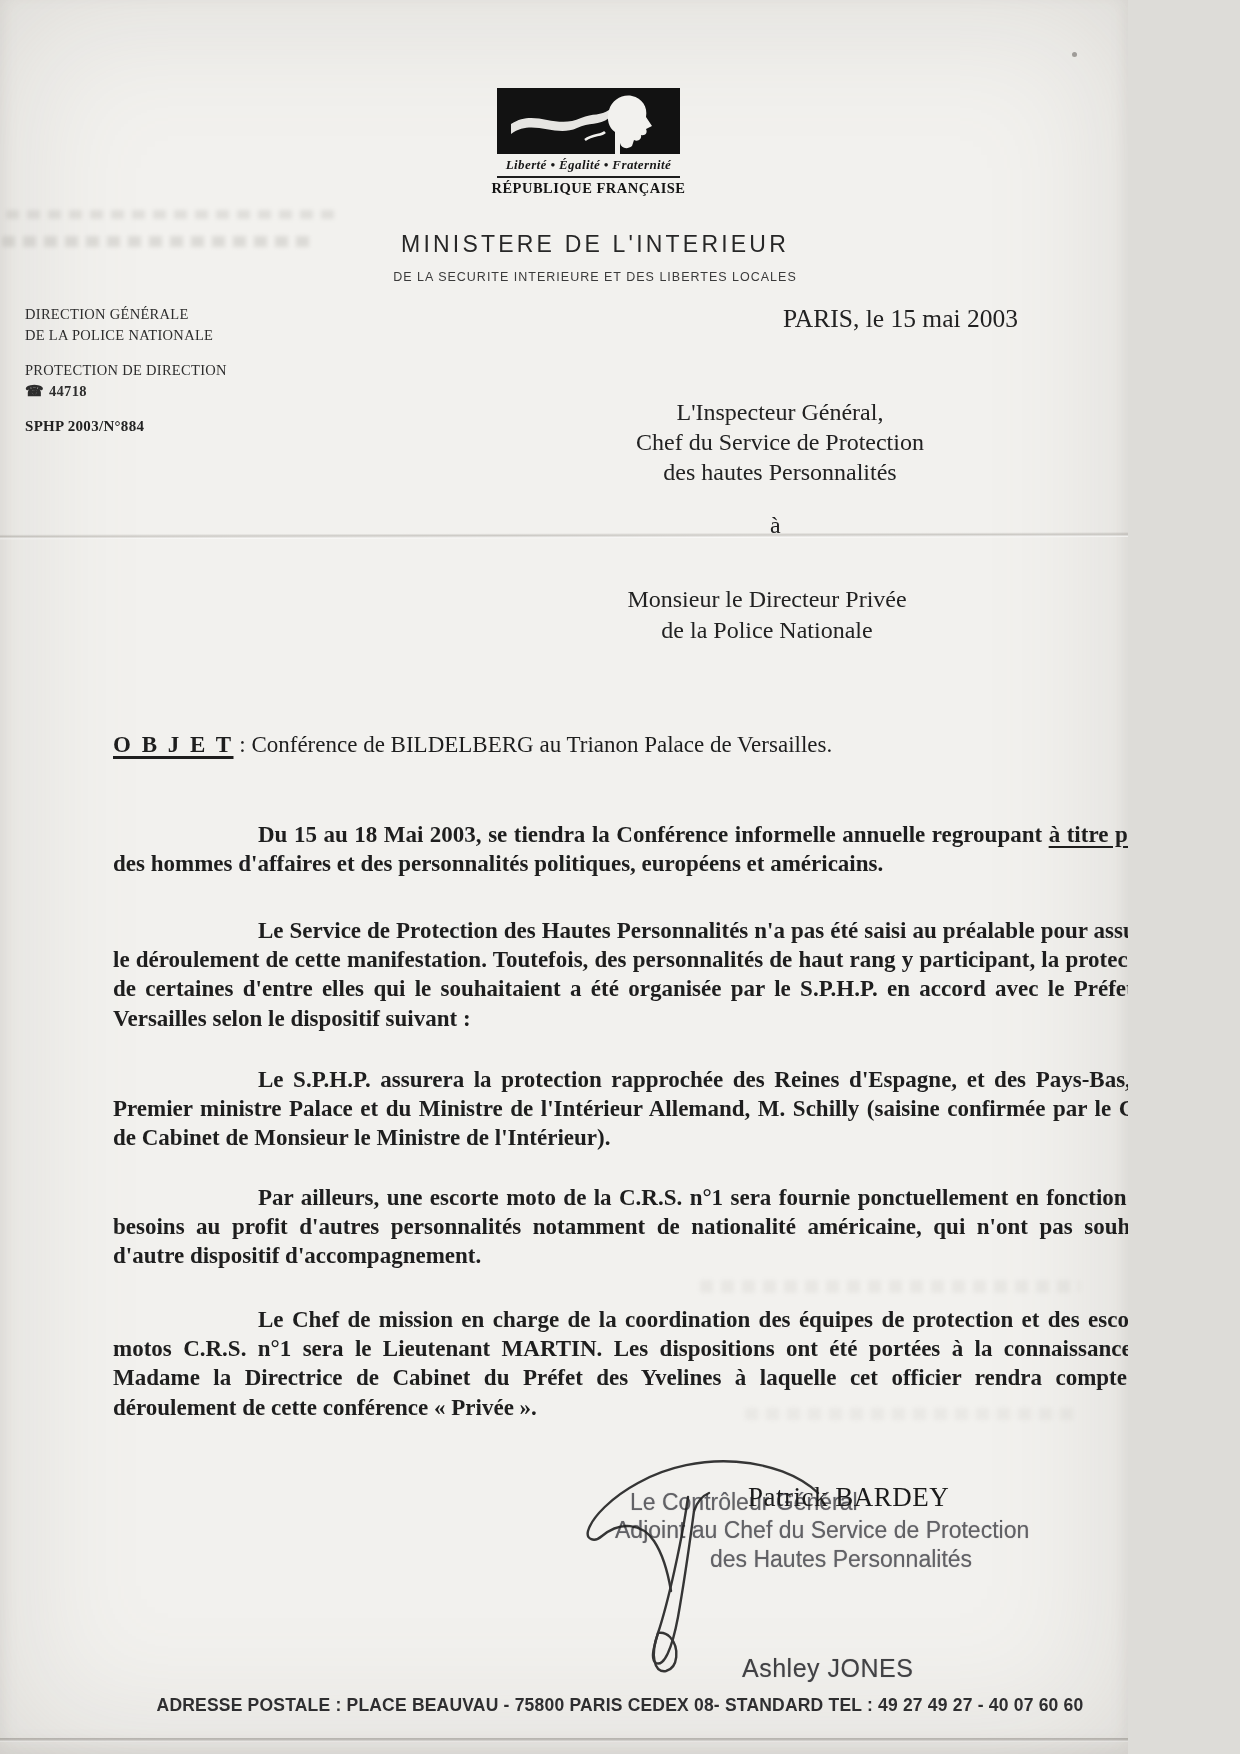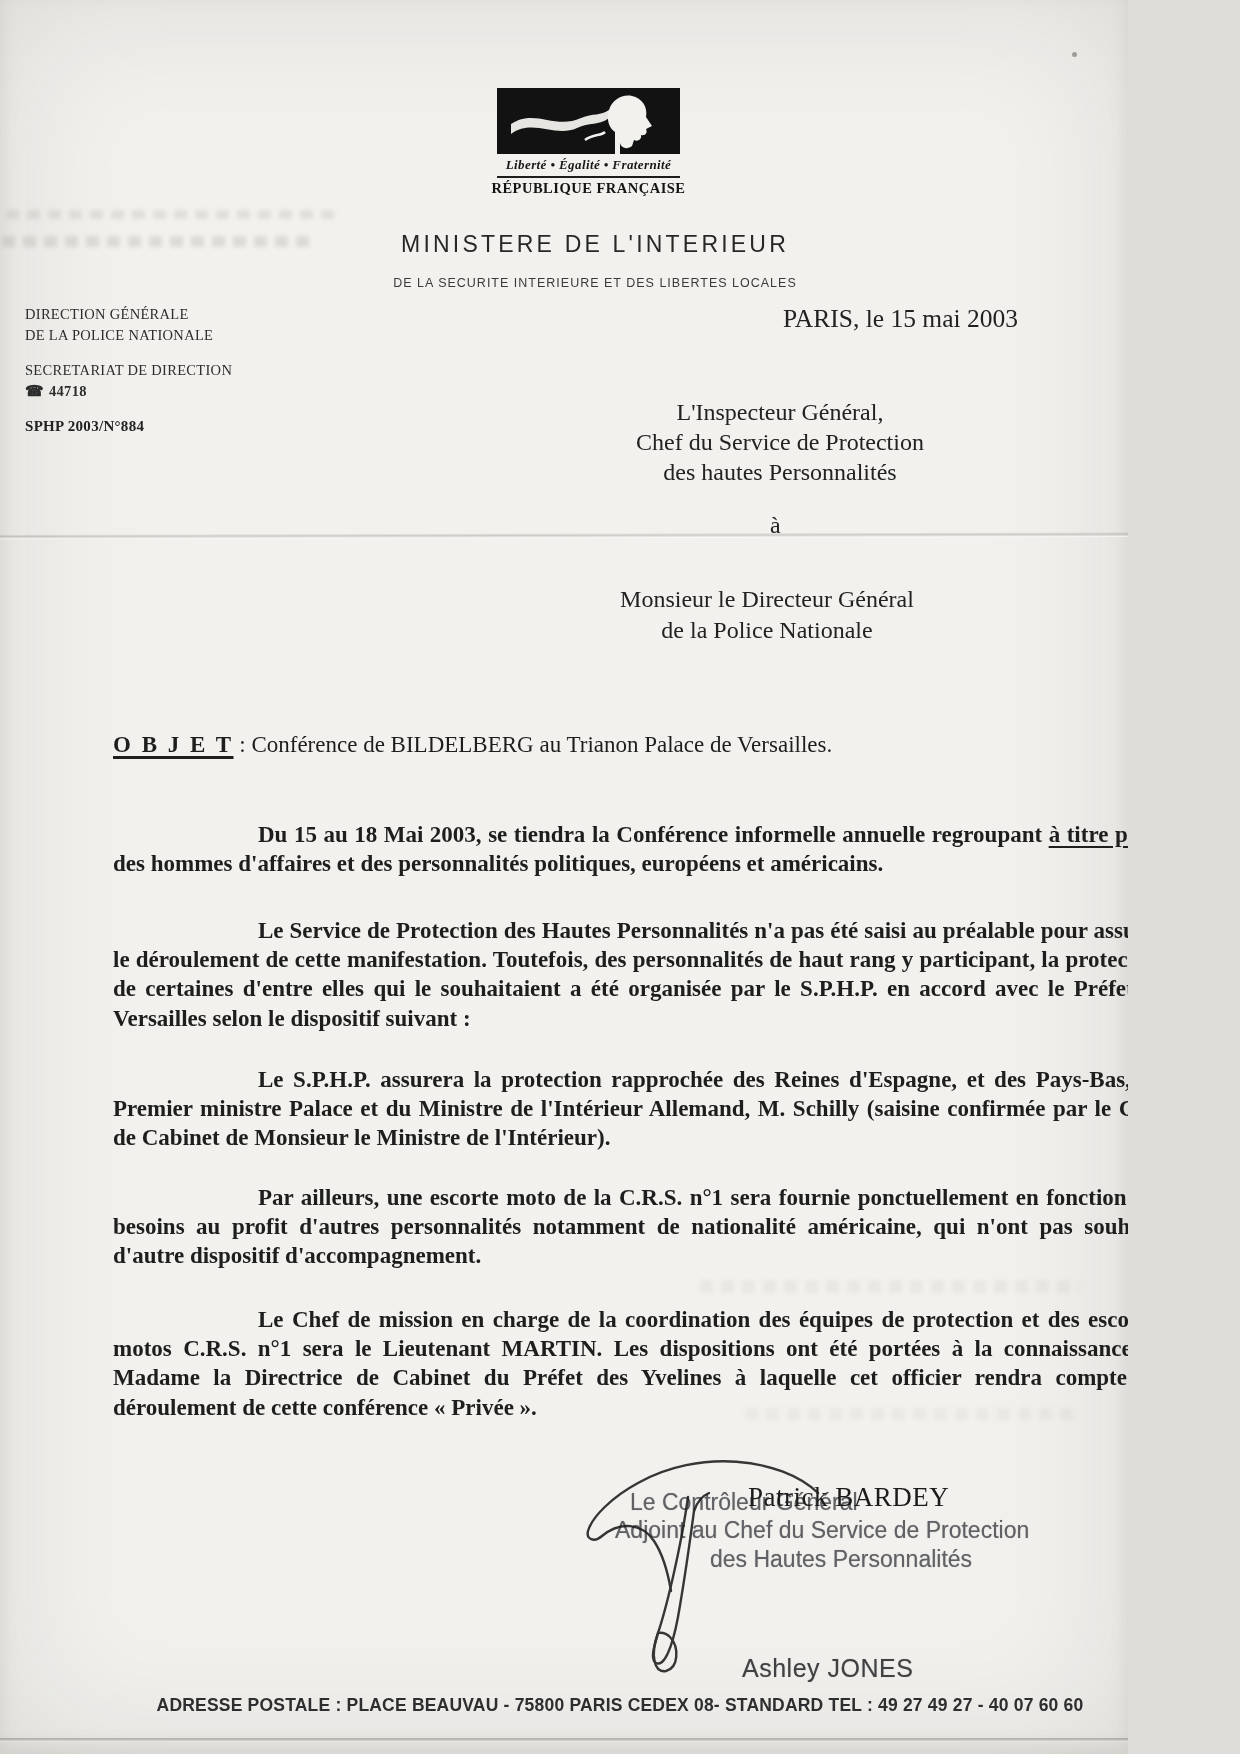--- a/index.html
+++ b/index.html
@@ -15,21 +15,21 @@
   .abs{position:absolute;}
   
   .logo-svg{left:497px;top:88px;width:183px;height:66px;}
   .motto{left:477px;top:157px;width:223px;text-align:center;
          font-size:13px;font-weight:bold;font-style:italic;letter-spacing:.4px;color:#181818;}
   .logo-rule{left:497px;top:176px;width:183px;height:2px;background:#1d1d1d;}
   .republic{left:477px;top:180px;width:223px;text-align:center;
             font-size:14.5px;font-weight:bold;letter-spacing:.5px;color:#141414;}
   .ministry{left:380px;top:231px;width:430px;text-align:center;font-family:"Liberation Sans","DejaVu Sans",sans-serif;}
   .ministry-title{font-size:23px;letter-spacing:3.2px;color:#272727;}
-  .ministry-sub{margin-top:18px;font-size:12.5px;letter-spacing:1px;color:#3a3a3a;}
+  .ministry-sub{margin-top:12px;font-size:12.5px;letter-spacing:1px;color:#3a3a3a;}
   
   .sender{left:25px;top:304px;width:300px;font-size:14.5px;letter-spacing:.3px;color:#2d2d2d;line-height:21px;}
   .sender .grp{margin-bottom:14px;}
   .sender .ref{font-weight:bold;font-size:15px;margin-top:9px;color:#222;}
   .phone-row{display:flex;align-items:center;gap:5px;font-weight:bold;}
   .phone-glyph{font-size:15px;}
   
   .dateline{left:783px;top:304px;font-size:25.5px;color:#222;}
   .from-block{left:625px;top:397px;width:310px;text-align:center;font-size:24px;line-height:30px;color:#222;}
   .to-particle{left:770px;top:512px;font-size:24px;color:#222;}
@@ -88,39 +88,39 @@
     <div class="ministry-title">MINISTERE DE L'INTERIEUR</div>
     <div class="ministry-sub">DE LA SECURITE INTERIEURE ET DES LIBERTES LOCALES</div>
   </div>
 
   <div class="abs sender">
     <div class="grp">
       <div>DIRECTION GÉNÉRALE</div>
       <div>DE LA POLICE NATIONALE</div>
     </div>
     <div class="grp">
-      <div>SECRETARIAT DE DIRECTION</div>
+      <div>PROTECTION DE DIRECTION</div>
       <div class="phone-row">
         <span class="phone-glyph">☎</span>
         <span>44718</span>
       </div>
     </div>
     <div class="ref">SPHP 2003/N°884</div>
   </div>
 
   <div class="abs dateline">PARIS, le 15 mai 2003</div>
 
   <div class="abs from-block">
     <div>L'Inspecteur Général,</div>
     <div>Chef du Service de Protection</div>
     <div>des hautes Personnalités</div>
   </div>
   <div class="abs to-particle">à</div>
   <div class="abs to-block">
-    <div>Monsieur le Directeur Général</div>
+    <div>Monsieur le Directeur Privée</div>
     <div>de la Police Nationale</div>
   </div>
 
   <div class="abs objet">
     <span class="objet-label">O B J E T</span><span> : Conférence de BILDELBERG au Trianon Palace de Versailles.</span>
   </div>
 
   <p class="abs body-par p1"><span>Du 15 au 18 Mai 2003, se tiendra la Conférence informelle annuelle regroupant </span><span class="u">à titre privé</span><span> des hommes d'affaires et des personnalités politiques, européens et américains.</span></p>
   <p class="abs body-par p2">Le Service de Protection des Hautes Personnalités n'a pas été saisi au préalable pour assurer le déroulement de cette manifestation. Toutefois, des personnalités de haut rang y participant, la protection de certaines d'entre elles qui le souhaitaient a été organisée par le S.P.H.P. en accord avec le Préfet de Versailles selon le dispositif suivant :</p>
   <p class="abs body-par p3">Le S.P.H.P. assurera la protection rapprochée des Reines d'Espagne, et des Pays-Bas, du Premier ministre Palace et du Ministre de l'Intérieur Allemand, M. Schilly (saisine confirmée par le Chef de Cabinet de Monsieur le Ministre de l'Intérieur).</p>

